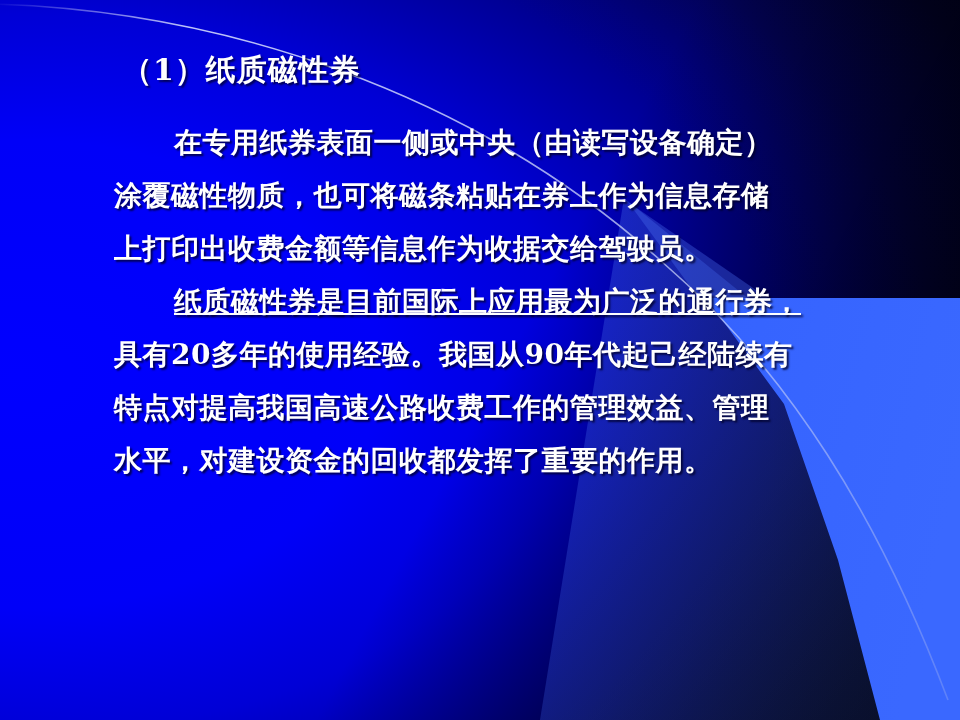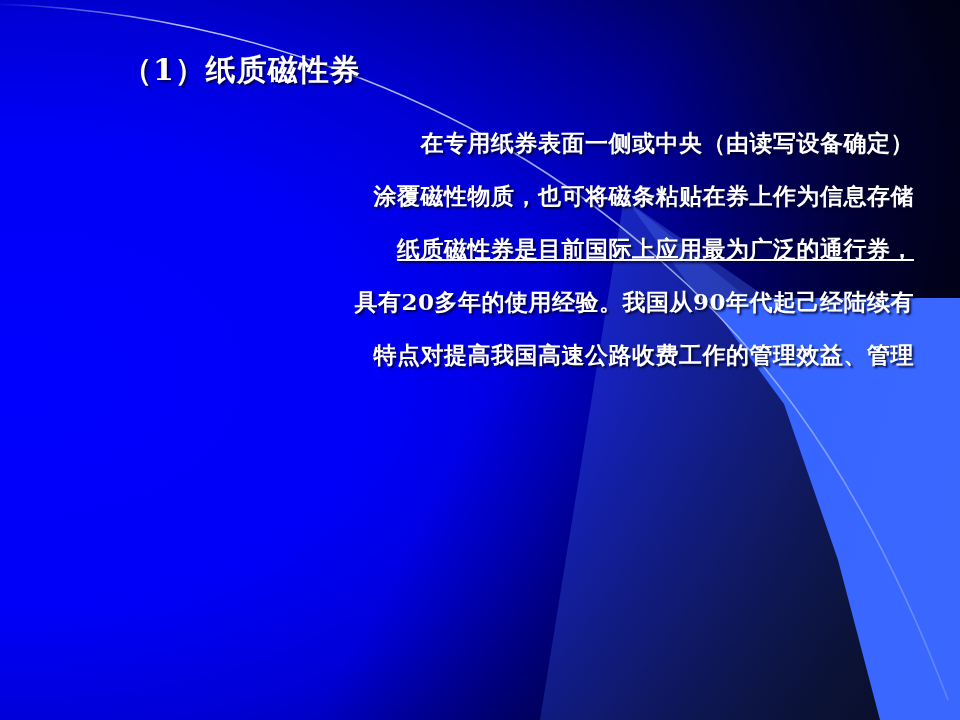--- a/index.html
+++ b/index.html
@@ -77,29 +77,28 @@
     text-shadow: 2px 2px 2px rgba(0,0,40,0.75);
     white-space: nowrap;
   }
   .body-block {
     position: absolute;
     left: 114px;
     top: 116px;
     width: 800px;
   }
   .line {
-    font-size: 23px;
+    font-size: 28px;
     font-weight: bold;
     color: #ffffff;
     line-height: 53px;
     height: 53px;
     letter-spacing: 0.5px;
     white-space: nowrap;
     text-shadow: 2px 2px 2px rgba(0,0,40,0.8);
-    text-align: right;
   }
   .line.indent {
     padding-left: 60px;
   }
   .line.gap-above {
     margin-top: 0px;
     text-decoration: underline;
   }
 </style>
 </head>
@@ -143,23 +142,25 @@
 
   <div class="content">
 
     <div class="heading">（1）纸质磁性券</div>
 
     <div class="body-block">
 
       <div>
         <div class="line indent">在专用纸券表面一侧或中央（由读写设备确定）</div>
         <div class="line">涂覆磁性物质，也可将磁条粘贴在券上作为信息存储</div>
+        <div class="line">上打印出收费金额等信息作为收据交给驾驶员。</div>
       </div>
 
       <div>
         <div class="line indent gap-above">纸质磁性券是目前国际上应用最为广泛的通行券，</div>
         <div class="line">具有20多年的使用经验。我国从90年代起己经陆续有</div>
         <div class="line">特点对提高我国高速公路收费工作的管理效益、管理</div>
+        <div class="line">水平，对建设资金的回收都发挥了重要的作用。</div>
       </div>
 
     </div>
   </div>
 </div>
 
 </body></html>

